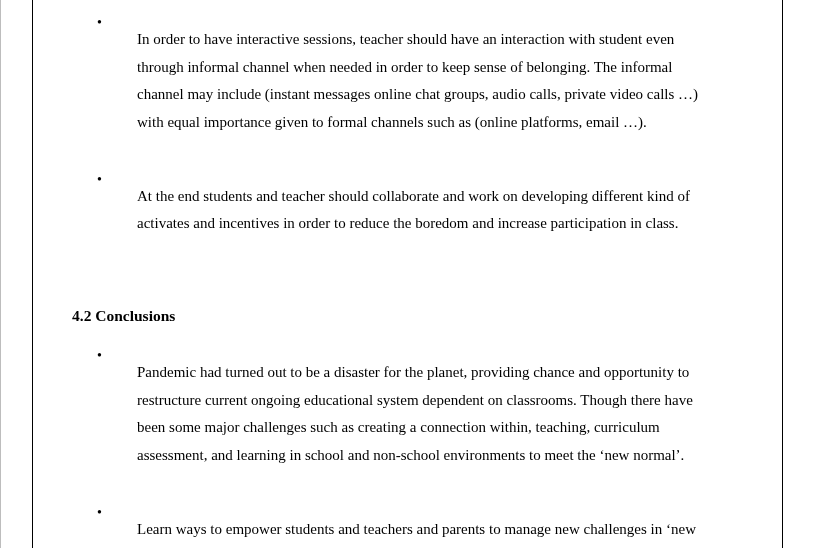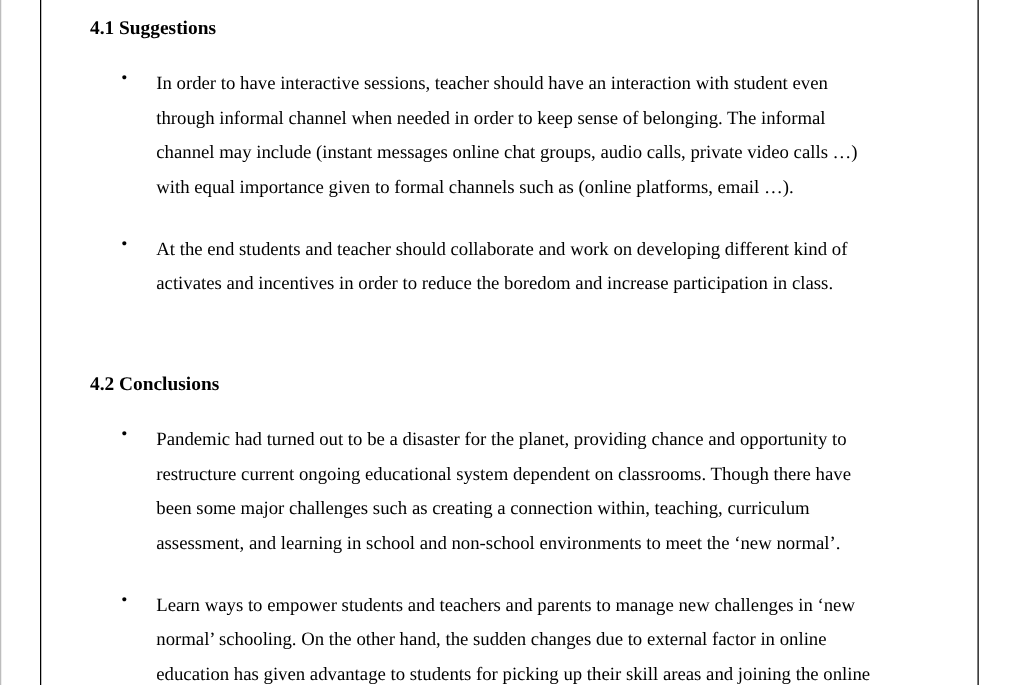--- a/index.html
+++ b/index.html
@@ -57,36 +57,35 @@
     display: flex;
     margin: 0 0 12.5px 25px;
   }
   .bullet {
     flex: 0 0 23px;
     width: 23px;
     line-height: 27.5px;
     font-size: 14px;
   }
   .ptext {
-    margin: 5px;
+    margin: 17px;
     white-space: pre-line;
     line-height: 27.5px;
     width: 645px;
   }
 </style>
 </head>
 <body>
 
 <div class="stage">
   <div class="edge-line"></div>
 
   <div class="page">
     <div class="content">
 
-      <h2 class="heading">4.1 Suggestions</h2>
 
       <div class="li">
         <span class="bullet">•</span>
         <p class="ptext">In order to have interactive sessions, teacher should have an interaction with student even
 through informal channel when needed in order to keep sense of belonging. The informal
 channel may include (instant messages online chat groups, audio calls, private video calls …)
 with equal importance given to formal channels such as (online platforms, email …).</p>
       </div>
 
       <div class="li">

